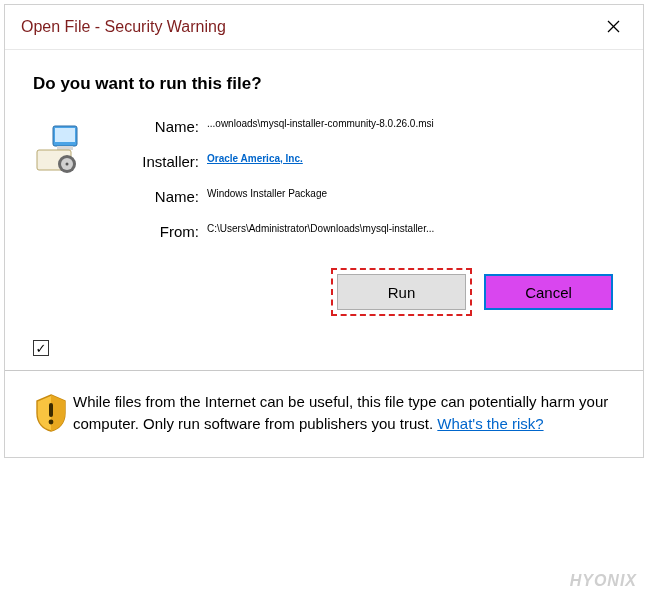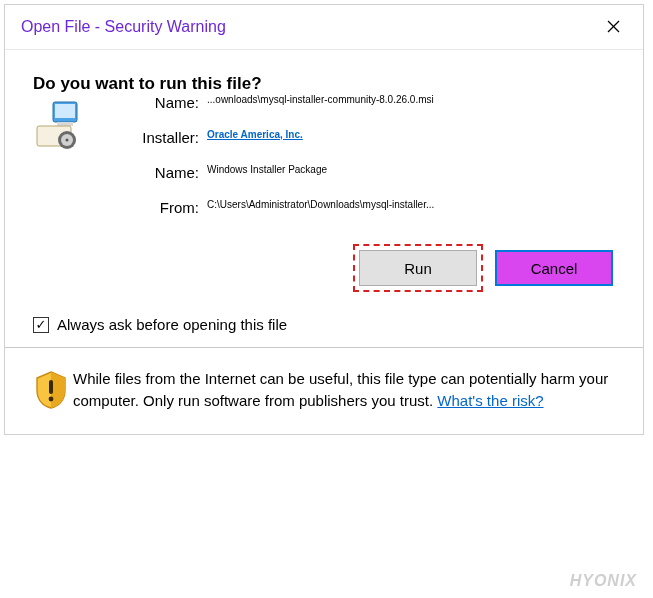--- a/index.html
+++ b/index.html
@@ -19,21 +19,21 @@
     }
     .titlebar {
       display: flex;
       justify-content: space-between;
       align-items: center;
       padding: 8px 12px 8px 16px;
       border-bottom: 1px solid #e8e8e8;
     }
     .titlebar-title {
       font-size: 16px;
-      color: #6d28d9;
+      color: #7f1d1d;
     }
     .close-btn {
       width: 36px;
       height: 28px;
       display: flex;
       align-items: center;
       justify-content: center;
       cursor: pointer;
       font-size: 15px;
       color: #000;
@@ -42,20 +42,21 @@
       padding: 24px 28px 14px 28px;
     }
     .heading {
       font-size: 17px;
       font-weight: 700;
       color: #000;
     }
     .main-row {
       display: flex;
       gap: 24px;
+      margin-top: 24px;
     }
     .app-icon {
       width: 52px;
       height: 52px;
       flex-shrink: 0;
       margin-top: 4px;
     }
     .info-grid {
       display: grid;
       grid-template-columns: 90px 1fr;
@@ -89,21 +90,21 @@
       cursor: pointer;
     }
     .actions {
       display: flex;
       justify-content: flex-end;
       gap: 18px;
       margin-top: 34px;
       padding-right: 2px;
     }
     .btn {
-      width: 118px;
+      width: 129px;
       height: 36px;
       font-size: 15px;
       background: #e1e1e1;
       border: 1px solid #adadad;
       cursor: pointer;
       font-family: inherit;
       display: flex;
       align-items: center;
       justify-content: center;
     }
@@ -221,21 +222,20 @@
 
     <div class="actions">
       <div class="highlight-box">
         <button class="btn">Run</button>
       </div>
       <button class="btn btn-default">Cancel</button>
     </div>
 
     <div class="checkbox-row">
       <div class="checkbox">✓</div>
-      <label class="checkbox-label">Always ask before opening this file</label>
     </div>
   </div>
 
   <div class="footer">
     <div class="shield-icon">
       <svg viewBox="0 0 36 40" width="36" height="40">
         <path d="M18 2 L32 8 L32 20 C32 30 26 36 18 38 C10 36 4 30 4 20 L4 8 Z" fill="#f9c440" stroke="#c88a10" stroke-width="1.4"></path>
         <path d="M18 2 L32 8 L32 20 C32 30 26 36 18 38 Z" fill="#e8a820"></path>
         <rect x="16" y="10" width="4" height="14" rx="2" fill="#3a2a00"></rect>
         <circle cx="18" cy="29" r="2.4" fill="#3a2a00"></circle>

